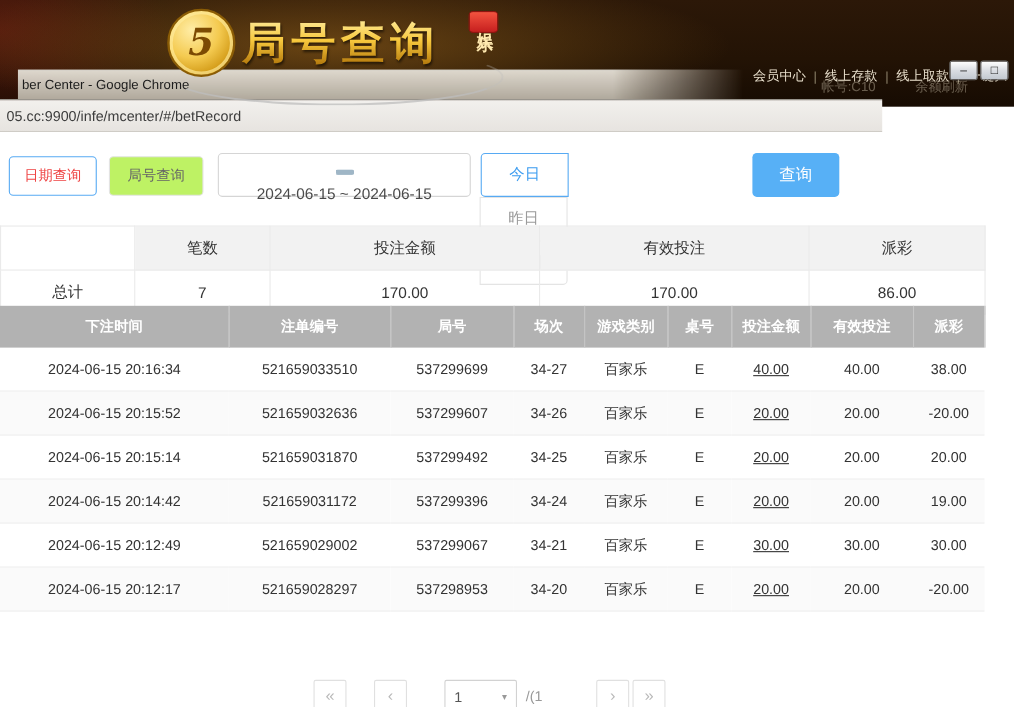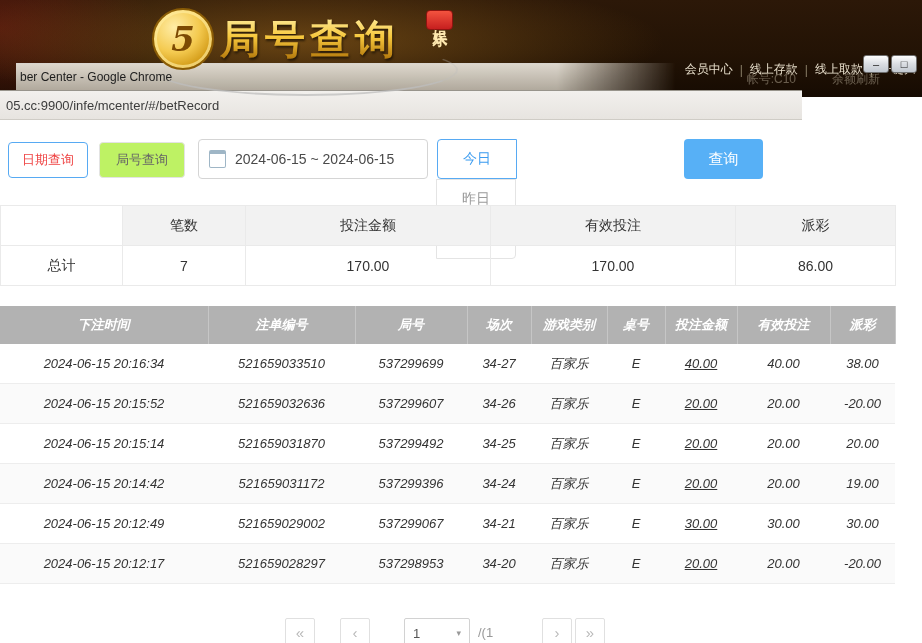--- a/index.html
+++ b/index.html
@@ -57,41 +57,41 @@
   
   .content{position:absolute;left:0;top:120px;width:922px;height:523px;background:#fff;}
 
   .tab-date{position:absolute;left:8px;top:22px;height:34px;padding:0 13px;background:#fff;
     border:1px solid #57aaf3;border-radius:4px;color:#ef4444;font-size:13px;
     display:flex;align-items:center;cursor:pointer;}
   .tab-round{position:absolute;left:99px;top:22px;height:34px;padding:0 16px;background:#bef264;
     border:1px solid #e3e3e3;border-radius:4px;color:#666;font-size:13px;
     display:flex;align-items:center;cursor:pointer;}
   .datebox{position:absolute;left:198px;top:19px;width:230px;height:40px;box-sizing:border-box;
-    border:1px solid #d5d5d5;border-radius:4px;display:flex;align-items:center;gap:9px;padding:14px 10px;cursor:pointer;}
+    border:1px solid #d5d5d5;border-radius:4px;display:flex;align-items:center;gap:9px;padding:14px 10px;cursor:pointer;flex-direction:column;}
   .cal-icon{width:15px;height:13px;border:1px solid #9fb6c6;border-top:4px solid #9fb6c6;border-radius:2px;}
   .date-text{font-size:14px;color:#4a4a4a;}
   .quick{position:absolute;left:437px;top:19px;display:flex;flex-direction:column;}
   .quick .q{width:80px;height:40px;box-sizing:border-box;margin-left:-1px;background:#fff;
     border:1px solid #e4e4e4;display:flex;align-items:center;justify-content:center;
     font-size:14px;color:#9b9b9b;cursor:pointer;}
   .quick .q.first{border-radius:4px 0 0 4px;margin-left:0;}
   .quick .q.last{border-radius:0 4px 4px 0;}
   .quick .q.active{color:#3c9cf0;border-color:#57aaf3;z-index:1;}
   .search-btn{position:absolute;left:684px;top:19px;width:79px;height:40px;background:#57b0f6;
     border:none;border-radius:4px;color:#fff;font-size:15px;cursor:pointer;}
 
   table{border-collapse:collapse;table-layout:fixed;}
   .summary{position:absolute;left:0;top:85px;width:895px;}
   .summary th,.summary td{border:1px solid #eaeaea;height:37px;text-align:center;
     font-size:14px;color:#333;font-weight:normal;}
   .summary th{background:#f2f2f2;}
   .summary th.blank{background:#fff;}
 
-  .bets{position:absolute;left:0;top:186px;width:895px;font-style:italic;}
+  .bets{position:absolute;left:0;top:158px;width:895px;}
   .bets thead th{background:#b2b2b2;color:#fff;font-size:13px;font-weight:bold;height:36px;
     border-right:1px solid #c6c6c6;}
   .bets tbody td{height:37px;font-size:13px;color:#333;text-align:center;border-bottom:1px solid #ededed;
     overflow:hidden;white-space:nowrap;}
   .bets tbody tr:nth-child(even){background:#fafafa;}
   .amount-link{color:#3f9ef5;text-decoration:underline;cursor:pointer;}
   .neg{color:#f0414b;}
 
   .pager{position:absolute;left:0;top:498px;width:922px;height:45px;}
   .pg{position:absolute;width:30px;height:30px;box-sizing:border-box;border:1px solid #e0e0e0;

